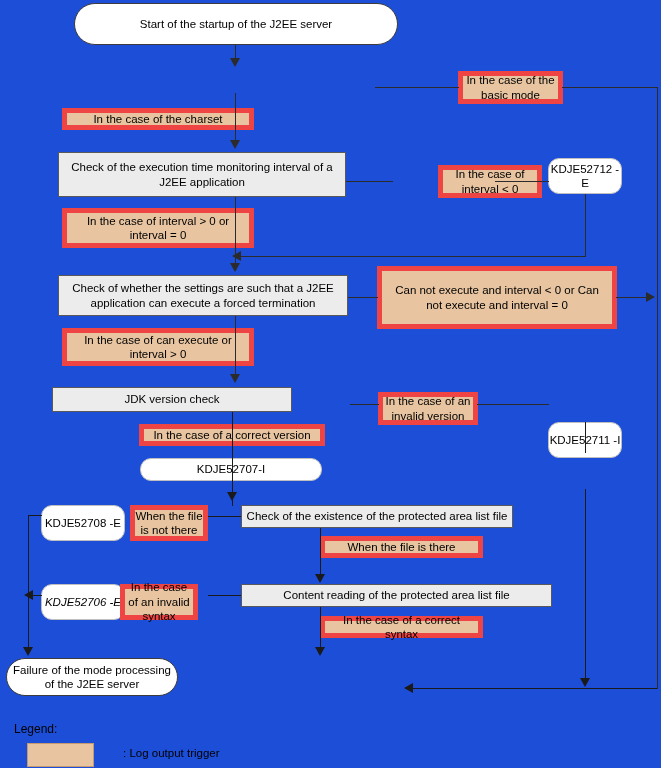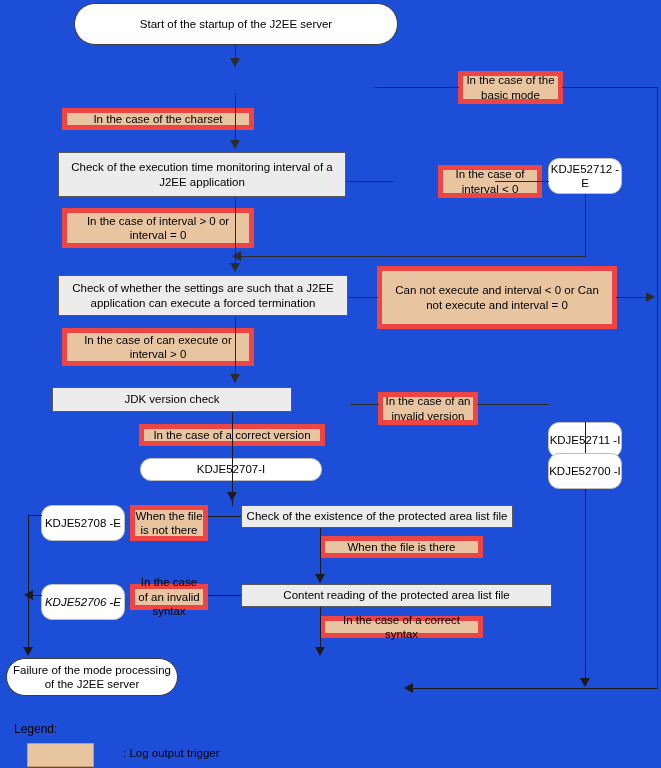--- a/index.html
+++ b/index.html
@@ -57,21 +57,20 @@
 
   <div class="node proc" style="left:241px;top:584px;width:311px;height:23px;">Content reading of the protected area list file</div>
 
   <div class="node term" style="left:6px;top:658px;width:172px;height:38px;padding:0 4px;">Failure of the mode processing of the J2EE server</div>
 
 
   <div class="node msg" style="left:548px;top:158px;width:74px;height:36px;text-align:center;">KDJE52712 -E</div>
 
   <div class="node msg" style="left:548px;top:386px;width:74px;height:36px;margin-top:36px;">KDJE52711 -I</div>
 
-  <div class="node msg" style="left:548px;top:453px;width:74px;height:36px;">KDJE52700 -I</div>
 
   <div class="node msg" style="left:41px;top:505px;width:84px;height:36px;">KDJE52708 -E</div>
 
   <div class="node msg" style="left:41px;top:584px;width:84px;height:36px;font-style:italic;">KDJE52706 -E</div>
 
   <div class="node trig" style="left:458px;top:71px;width:105px;height:33px;">In the case of the basic mode</div>
 
   <div class="node trig" style="left:62px;top:108px;width:192px;height:22px;">In the case of the charset</div>
 
   <div class="node trig" style="left:392px;top:165px;width:104px;height:33px;margin-left:46px;">In the case of interval &lt; 0</div>
@@ -83,21 +82,21 @@
   <div class="node trig" style="left:62px;top:328px;width:192px;height:38px;">In the case of can execute or interval &gt; 0</div>
 
   <div class="node trig" style="left:378px;top:392px;width:100px;height:33px;">In the case of an invalid version</div>
 
   <div class="node trig" style="left:139px;top:424px;width:186px;height:22px;">In the case of a correct version</div>
 
   <div class="node trig" style="left:130px;top:505px;width:78px;height:36px;">When the file is not there</div>
 
   <div class="node trig" style="left:320px;top:536px;width:163px;height:22px;">When the file is there</div>
 
-  <div class="node trig" style="left:130px;top:584px;width:78px;height:26px;">In the case of an invalid syntax</div>
+  <div class="node trig" style="left:120px;top:584px;width:78px;height:36px;">In the case of an invalid syntax</div>
 
   <div class="node trig" style="left:320px;top:616px;width:163px;height:22px;">In the case of a correct syntax</div>
 
   <div class="ln vl" style="left:235px;top:45px;height:14px;"></div>
   <div class="arr arr-d" style="left:230px;top:58px;"></div>
 
   <div class="ln vl" style="left:235px;top:93px;height:48px;"></div>
   <div class="arr arr-d" style="left:230px;top:140px;"></div>
 
   <div class="ln hl" style="left:375px;top:87px;width:84px;"></div>

